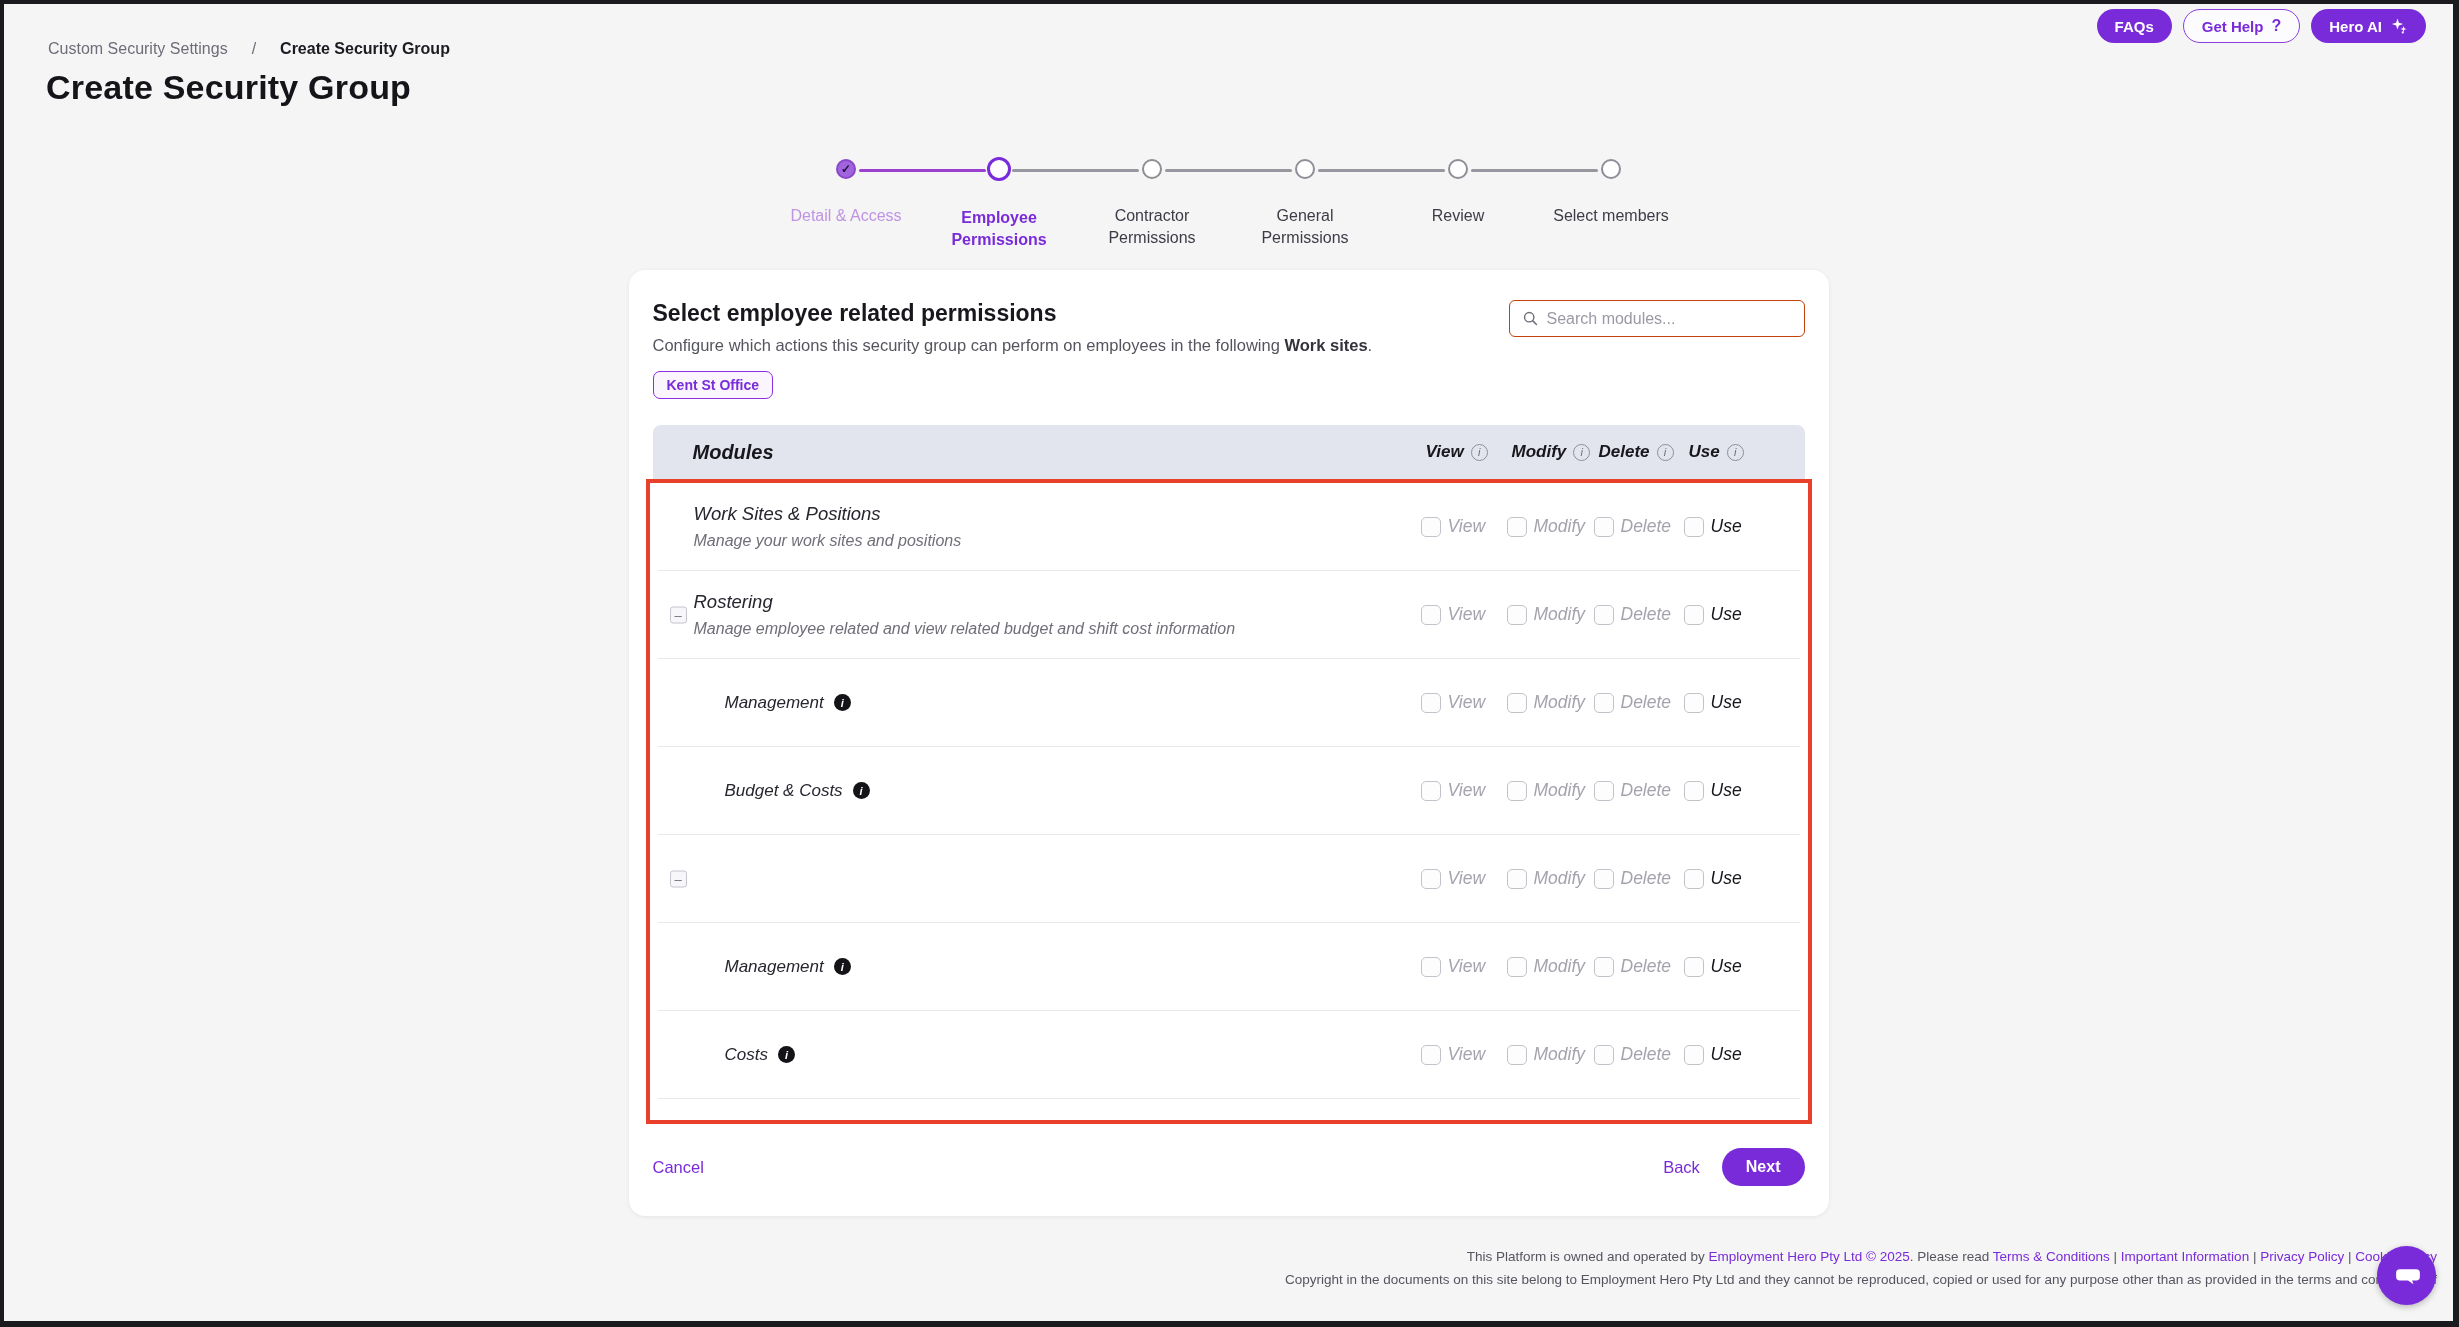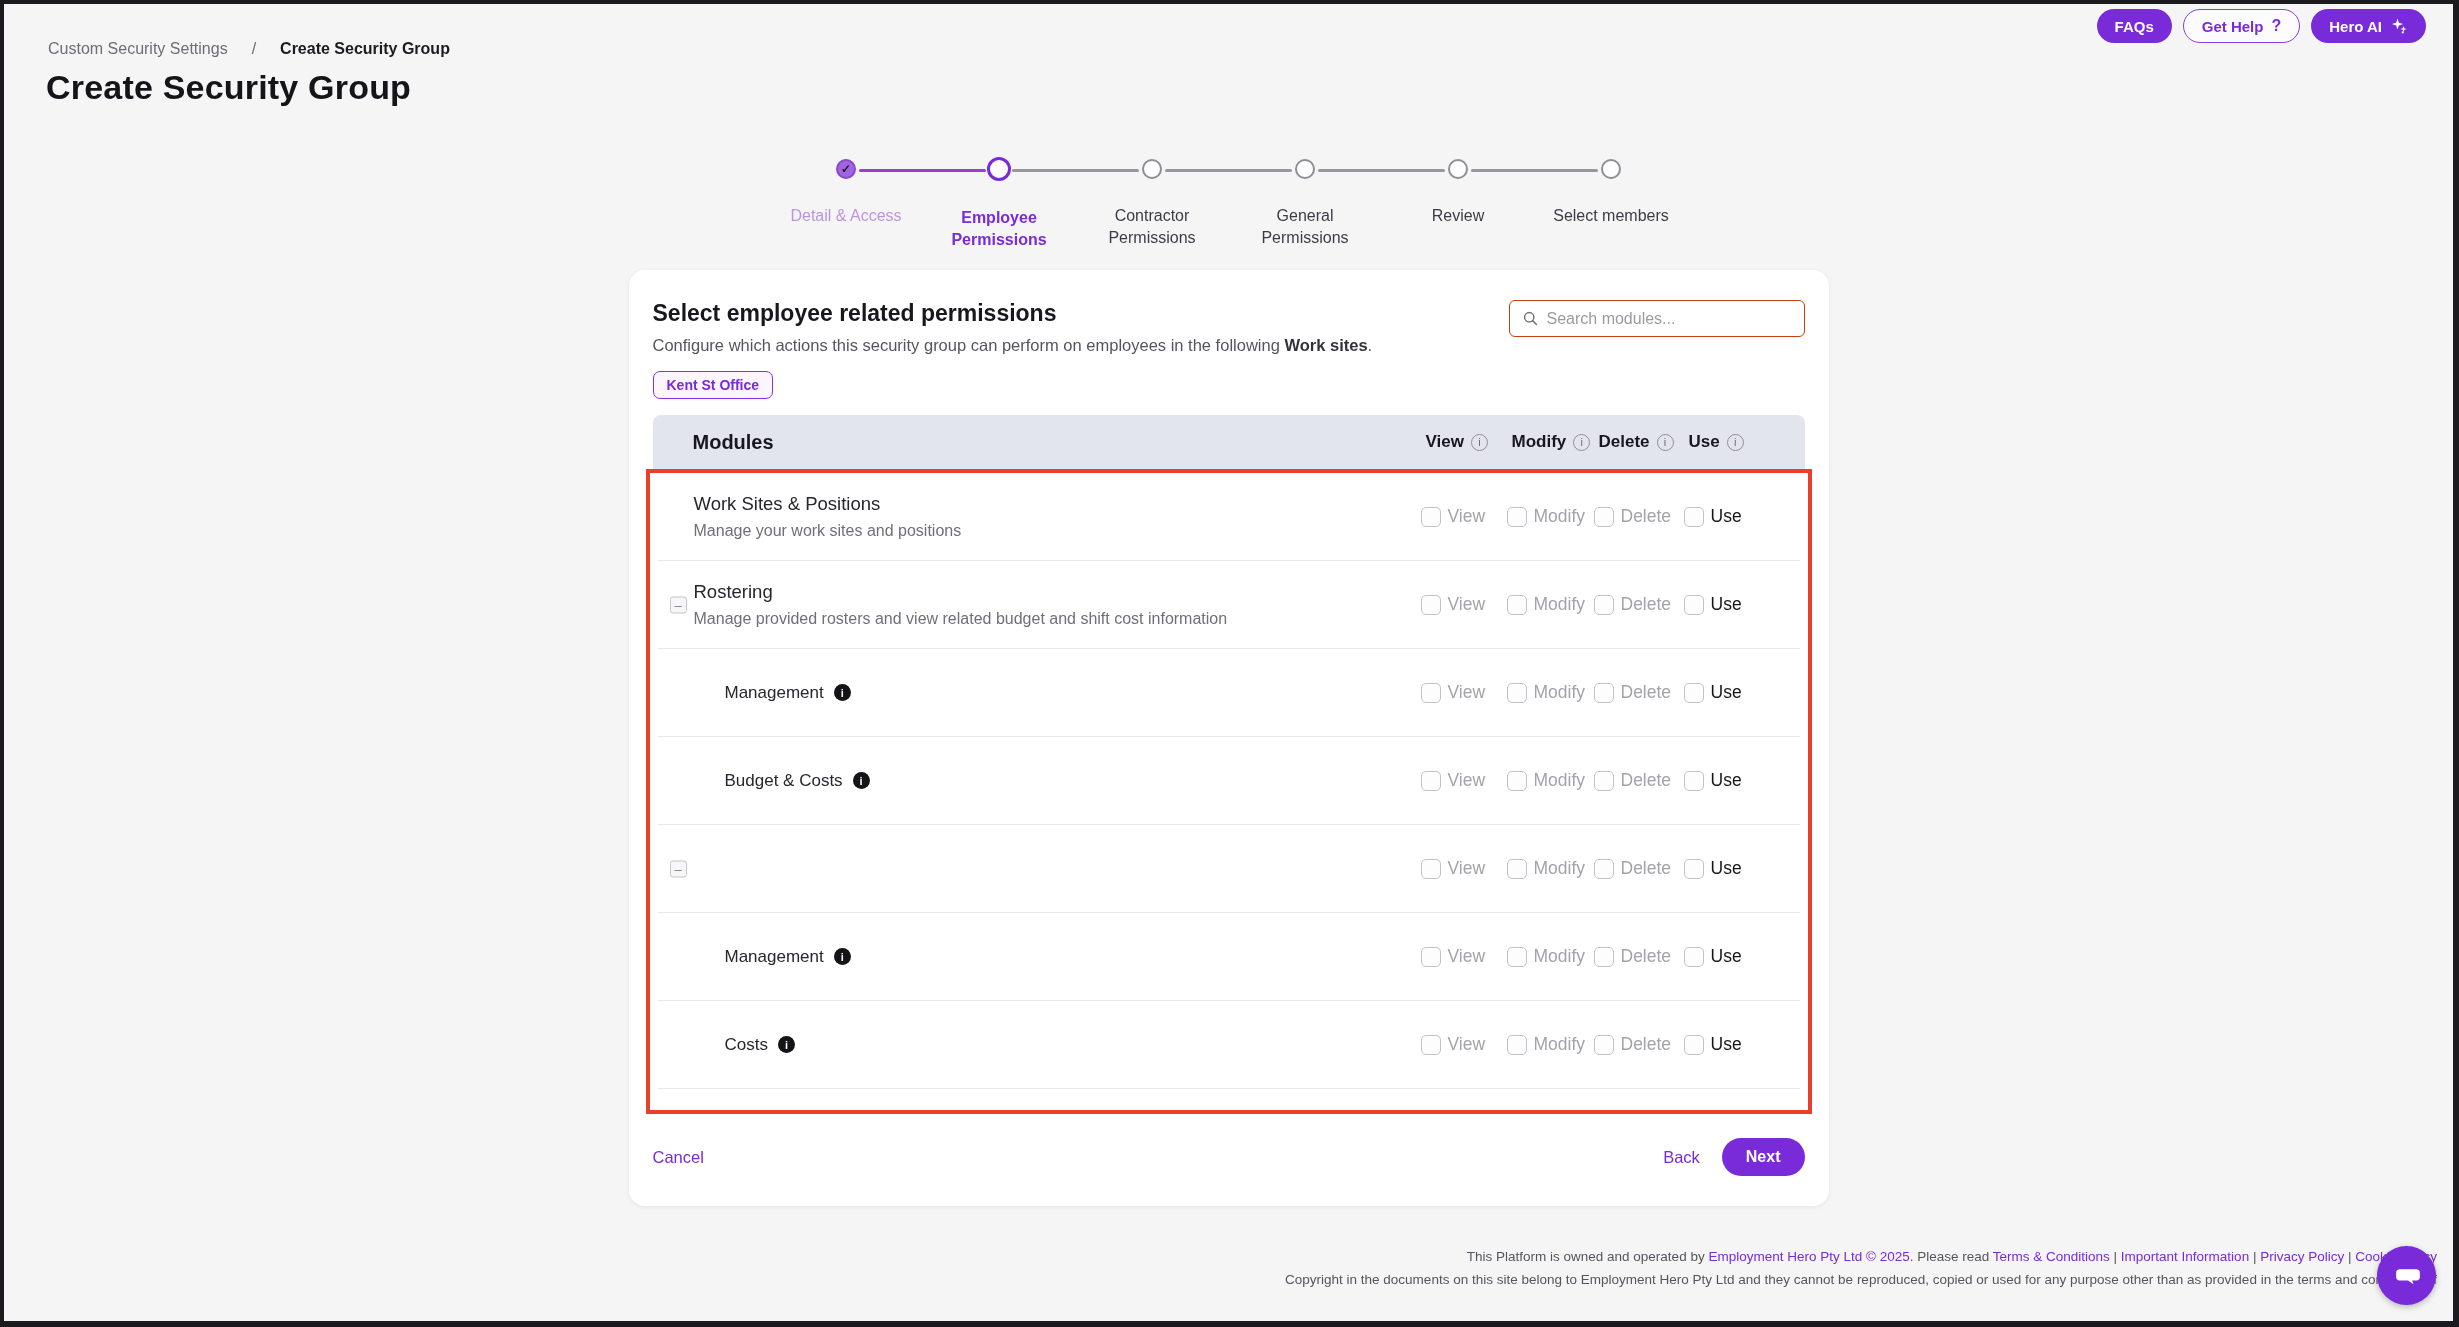--- a/index.html
+++ b/index.html
@@ -51,21 +51,21 @@
   .search-box { display:flex; align-items:center; gap:8px; width:296px; height:37px; border:1px solid #c2410c;
                 border-radius:6px; background:#fff; padding:0 12px; }
   .search-box input { border:none; outline:none; flex:1; font-size:16px; font-family:inherit; color:#33333c; background:transparent; }
   .search-box input::placeholder { color:#9a9aa4; }
   .search-icon svg { display:block; }
 
   .chip { display:inline-block; margin-top:16px; padding:5px 13px; border:1.5px solid #8b2fe0; border-radius:7px;
           background:#faf5ff; color:#7a2bd9; font-size:14px; font-weight:700; cursor:pointer; }
 
   
-  .table { margin-top:16px; }
+  .table { margin-top:26px;font-style:italic; }
   .thead { height:54px; background:#e3e5ee; border-radius:8px 8px 0 0; display:flex; align-items:center; padding-left:40px; }
   .thead .modules-h { font-size:20px; font-weight:700; color:#17171d; }
   .perm { display:flex; margin-left:auto; margin-right:44px; }
   .perm .col { display:flex; align-items:center; gap:7px; }
   .perm .col:nth-child(1){ width:86px; } .perm .col:nth-child(2){ width:87px; }
   .perm .col:nth-child(3){ width:90px; } .perm .col:nth-child(4){ width:72px; }
   .col-h { font-size:17px; font-weight:700; color:#17171d; }
   .info-outline { width:17px; height:17px; border:1.5px solid #8e8e96; border-radius:50%; color:#6d6d78;
                   font-size:11px; display:inline-flex; align-items:center; justify-content:center; cursor:pointer; flex:0 0 auto; }
   .info-filled { width:17px; height:17px; background:#141418; border-radius:50%; color:#fff; font-size:11px; font-weight:700;
@@ -236,21 +236,21 @@
                 <span class="cb-label strong">Use</span>
               </div>
             </div>
           </div>
           <div class="trow">
             <span class="expander">–</span>
             <div class="row-main">
               <div class="row-title-line">
                 <span class="row-title">Rostering</span>
               </div>
-              <div class="row-sub">Manage provided rosters and view related budget and shift cost information</div>
+              <div class="row-sub">Manage employee related and view related budget and shift cost information</div>
             </div>
             <div class="perm">
               <div class="col">
                 <span class="cb"></span>
                 <span class="cb-label">View</span>
               </div>
               <div class="col">
                 <span class="cb"></span>
                 <span class="cb-label">Modify</span>
               </div>

